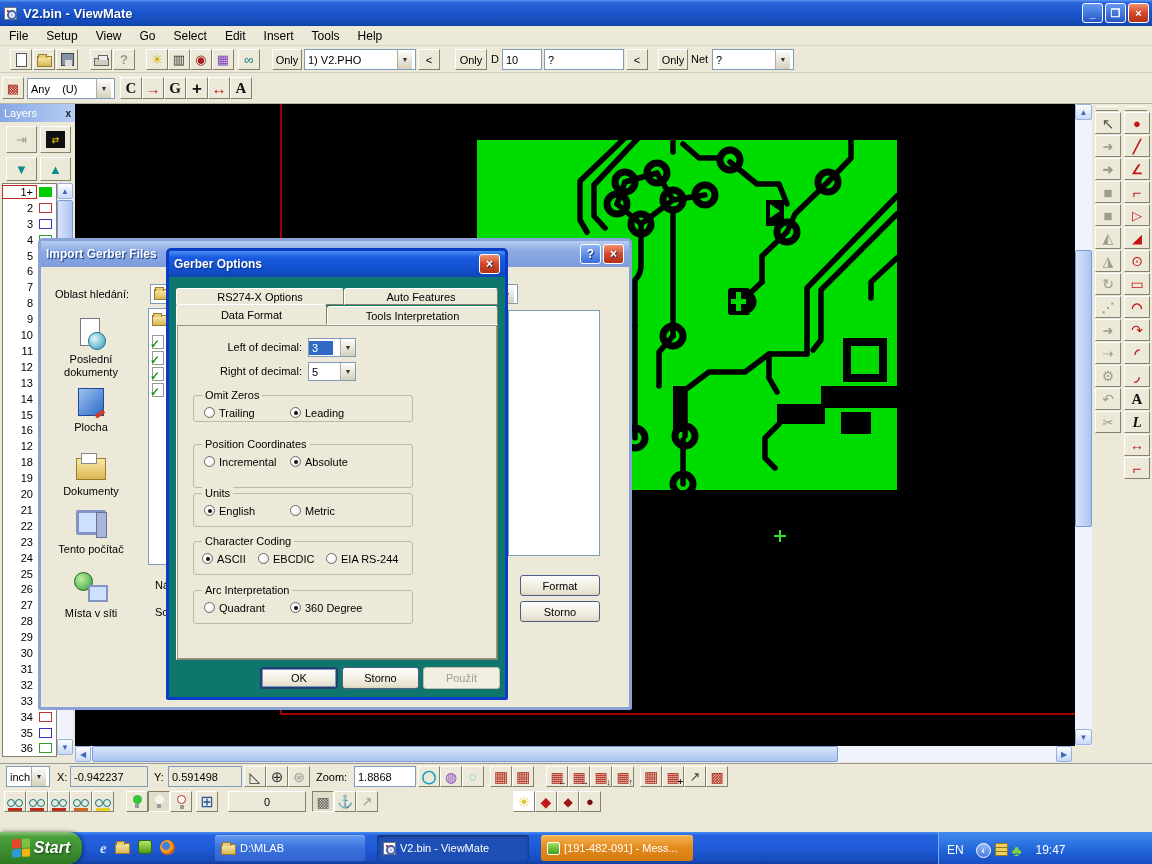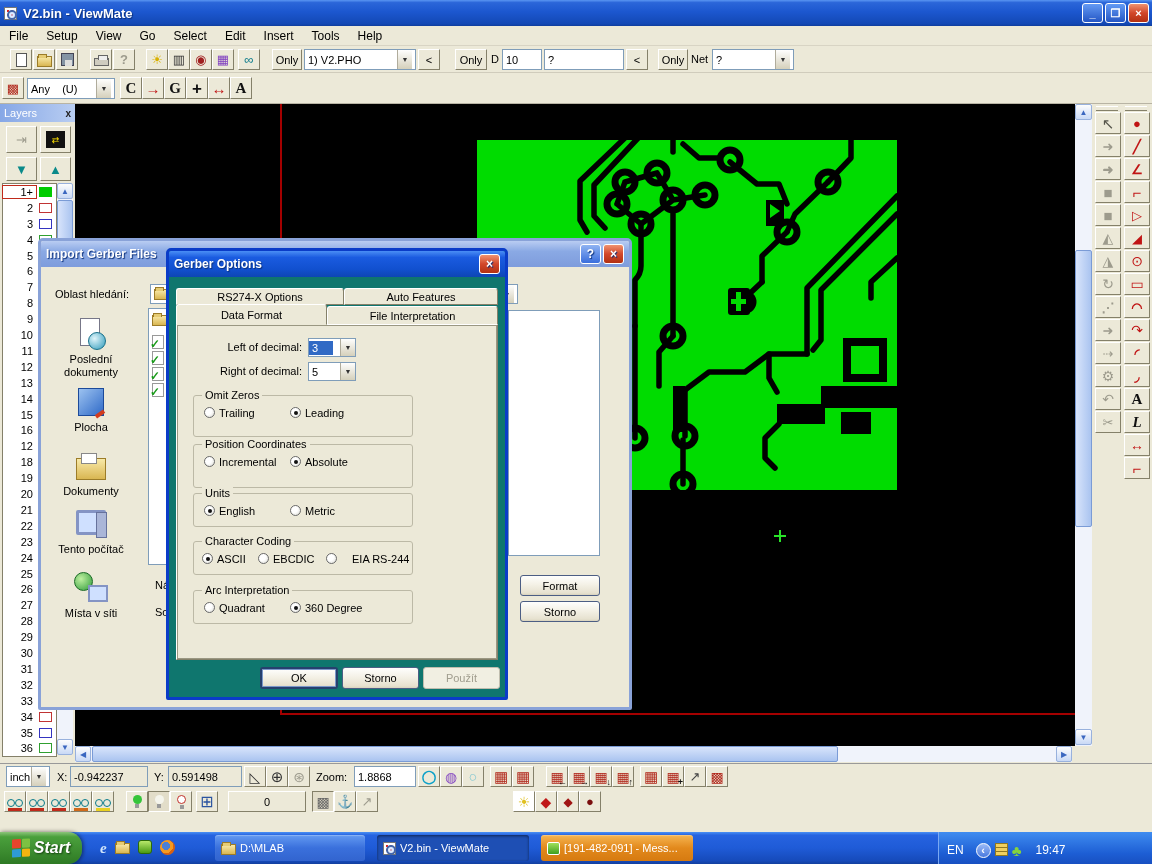--- a/index.html
+++ b/index.html
@@ -665,36 +665,36 @@
   <div class="tab" style="left:7px;top:37px;width:168px;height:17px">
       <span>RS274-X Options</span>
     </div>
   <div class="tab" style="left:175px;top:37px;width:154px;height:17px">
       <span>Auto Features</span>
     </div>
   <div class="tab active" style="left:7px;top:53px;width:151px;height:21px">
       <span>Data Format</span>
     </div>
   <div class="tab" style="left:158px;top:55px;width:171px;height:19px">
-      <span>File Interpretation</span>
+      <span>Tools Interpretation</span>
     </div>
   <div class="tabpanel" style="left:7px;top:73px;width:322px;height:336px"></div>
 
   <span class="flat-label" style="left:20px;top:90px;width:113px;text-align:right">Left of decimal:</span>
   <div class="gcombo" style="left:139px;top:87px;width:48px;height:19px">
     <span class="val sel">3</span>
     <span class="carr">▼</span>
   </div>
   <span class="flat-label" style="left:20px;top:114px;width:113px;text-align:right">Right of decimal:</span>
   <div class="gcombo" style="left:139px;top:111px;width:48px;height:19px">
     <span class="val">5</span>
     <span class="carr">▼</span>
   </div>
   <div id="ggroups">
-      <div class="grp" style="left: 24px; top: 144px; width: 220px; height: 42px; padding-left: 32px;">
+      <div class="grp" style="left: 24px; top: 144px; width: 220px; height: 27px; padding-left: 32px;">
         <span class="gtitle">Omit Zeros</span>
         <span class="radio" style="left: 10px; top: 11px;"></span>
         <span class="rlabel" style="left: 25px; top: 11px;">Trailing</span>
         <span class="radio on" style="left: 96px; top: 11px;"></span>
         <span class="rlabel" style="left: 111px; top: 11px;">Leading</span>
       </div>
       <div class="grp" style="left: 24px; top: 193px; width: 220px; height: 44px;">
         <span class="gtitle">Position Coordinates</span>
         <span class="radio" style="left: 10px; top: 11px;"></span>
         <span class="rlabel" style="left: 25px; top: 11px;">Incremental</span>
@@ -708,21 +708,21 @@
         <span class="radio" style="left: 96px; top: 11px;"></span>
         <span class="rlabel" style="left: 111px; top: 11px;">Metric</span>
       </div>
       <div class="grp" style="left: 24px; top: 290px; width: 220px; height: 34px;">
         <span class="gtitle">Character Coding</span>
         <span class="radio on" style="left: 8px; top: 11px;"></span>
         <span class="rlabel" style="left: 23px; top: 11px;">ASCII</span>
         <span class="radio" style="left: 64px; top: 11px;"></span>
         <span class="rlabel" style="left: 79px; top: 11px;">EBCDIC</span>
         <span class="radio" style="left: 132px; top: 11px;"></span>
-        <span class="rlabel" style="left: 158px; top: 11px; text-align: right;">EIA RS-244</span>
+        <span class="rlabel" style="left: 147px; top: 11px; text-align: right;">EIA RS-244</span>
       </div>
       <div class="grp" style="left: 24px; top: 339px; width: 220px; height: 34px;">
         <span class="gtitle">Arc Interpretation</span>
         <span class="radio" style="left: 10px; top: 11px;"></span>
         <span class="rlabel" style="left: 25px; top: 11px;">Quadrant</span>
         <span class="radio on" style="left: 96px; top: 11px;"></span>
         <span class="rlabel" style="left: 111px; top: 11px;">360 Degree</span>
       </div>
     </div>
   <div class="xpbtn focus" style="left:91px;top:416px;width:78px;height:22px">

